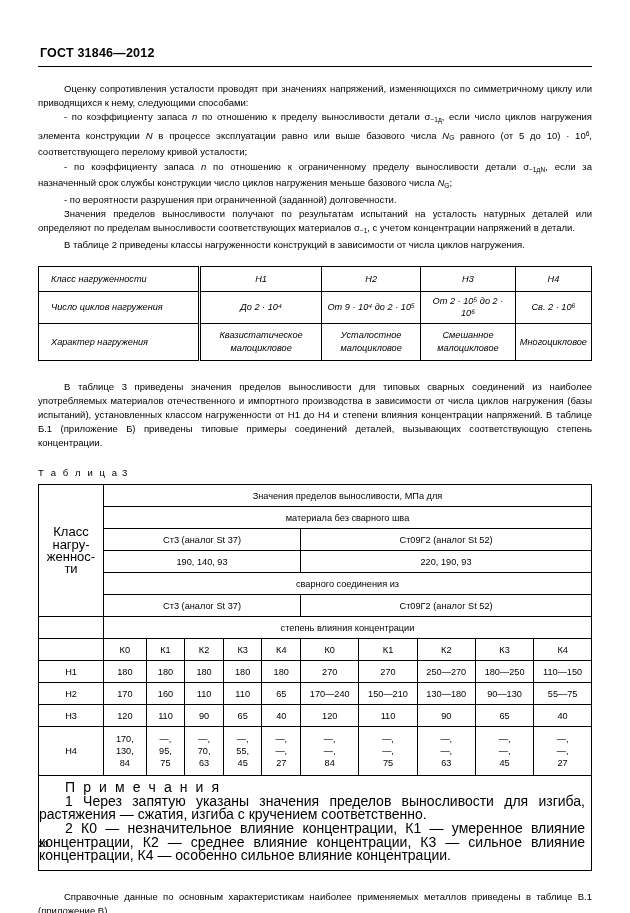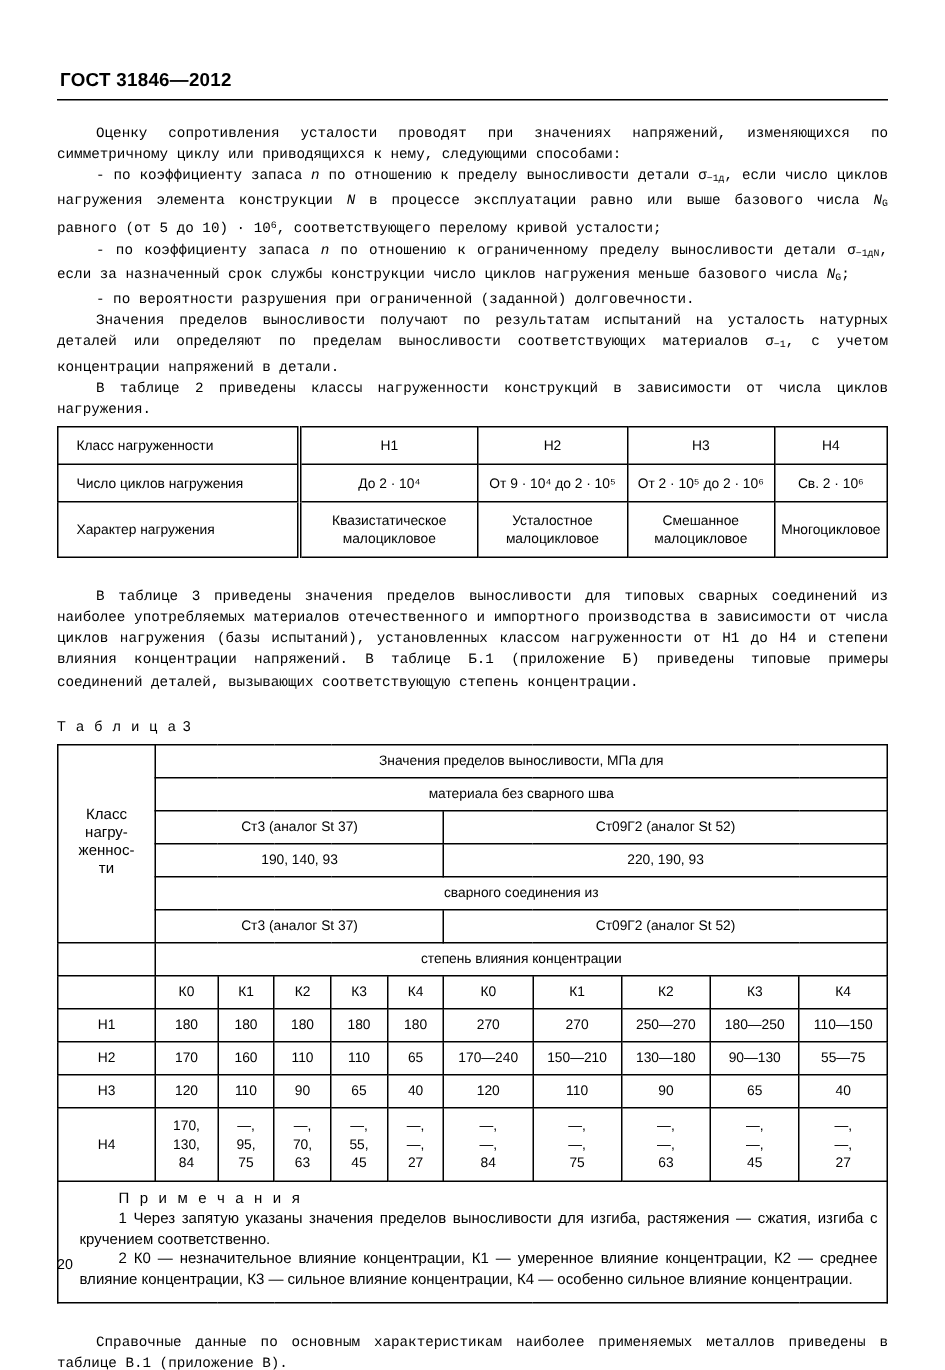--- a/index.html
+++ b/index.html
@@ -21,21 +21,20 @@
     position:absolute; left:38px; top:66px; width:554px; height:1px; background:#000;
   }
 
   
   .body { position:absolute; left:38px; top:82px; width:554px; }
   p.para {
     margin:0 0 0 0;
     font-size:9.5px; line-height:14.1px;
     text-align:justify; text-justify:inter-word;
     hyphens:manual;
-    font-family:Liberation Mono, monospace;
   }
   p.indent { text-indent:26px; }
   i { font-style:italic; }
   sub { font-size:6.6px; vertical-align:-0.25em; }
   sup { font-size:6.6px; vertical-align:0.42em; }
 
   
   .tbl-caption {
     font-size:9.5px; margin:0; padding:0;
     letter-spacing:0px;
@@ -47,26 +46,26 @@
   table td, table th { border:1px solid #000; font-weight:normal; padding:3px 4px; }
 
   
   .t2 td { height:18px; text-align:center; vertical-align:middle; line-height:12.4px; }
   .t2 td.lbl { text-align:left; padding-left:12px; }
   .t2 td.dbl { border-right:3px double #000; }
   .t2 tr.tall td { height:30px; }
 
   
   .t3 td { text-align:center; vertical-align:middle; line-height:12.2px; height:15px; }
-  .t3 td.cls { width:56px; line-height:12.6px; font-size:10px; }
+  .t3 td.cls { width:56px; line-height:12.6px; font-size:13px; }
   .t3 td.k { width:auto; }
   .t3 tr.h4row td { height:42px; }
   .t3 td.notes {
-    text-align:left; vertical-align:top; padding:5px 6px 7px 14px;
-    line-height:13.6px; font-size:10px;
+    text-align:left; vertical-align:top; padding:5px 6px 7px 0;
+    line-height:13.6px; font-size:14px;
   }
   .t3 td.notes p { margin:0; text-align:justify; }
   .t3 td.notes p.ind { text-indent:26px; }
   .t3 td.notes .nt-title { letter-spacing:2.1px; padding-left:26px; display:block; }
   .stack { display:block; line-height:12.2px; }
 
   
   .pageno { position:absolute; left:38px; top:838px; font-size:9.5px; }
 </style>
 </head>
@@ -85,21 +84,21 @@
 
     <p class="para indent"><span>- по коэффициенту запаса </span><i>n</i><span> по отношению к ограниченному пределу выносливости детали σ</span><sub>−1дN</sub><span>, если за назначенный срок службы конструкции число циклов нагружения меньше базового числа </span><i>N</i><sub>G</sub><span>;</span></p>
 
     <p class="para indent">- по вероятности разрушения при ограниченной (заданной) долговечности.</p>
 
     <p class="para indent"><span>Значения пределов выносливости получают по результатам испытаний на усталость натурных деталей или определяют по пределам выносливости соответствующих материалов σ</span><sub>−1</sub><span>, с учетом концентрации напряжений в детали.</span></p>
 
     <p class="para indent">В таблице 2 приведены классы нагруженности конструкций в зависимости от числа циклов нагружения.</p>
 
 
-    <table class="t2" style="margin-top:4px;">
+    <table class="t2" style="margin-top:14px;font-style:italic;">
       <tbody>
           <tr>
         <td class="lbl dbl" style="width:143px;">Класс нагруженности</td>
         <td>Н1</td>
         <td>Н2</td>
         <td>Н3</td>
         <td>Н4</td>
       </tr>
       <tr>
         <td class="lbl dbl">Число циклов нагружения</td>

